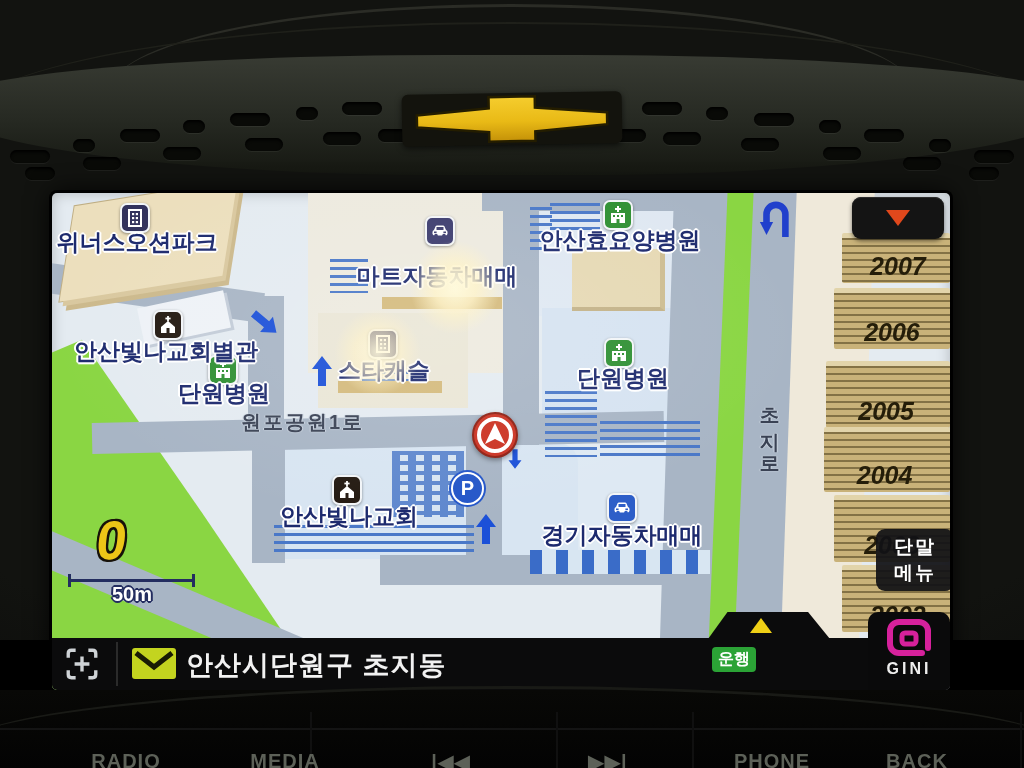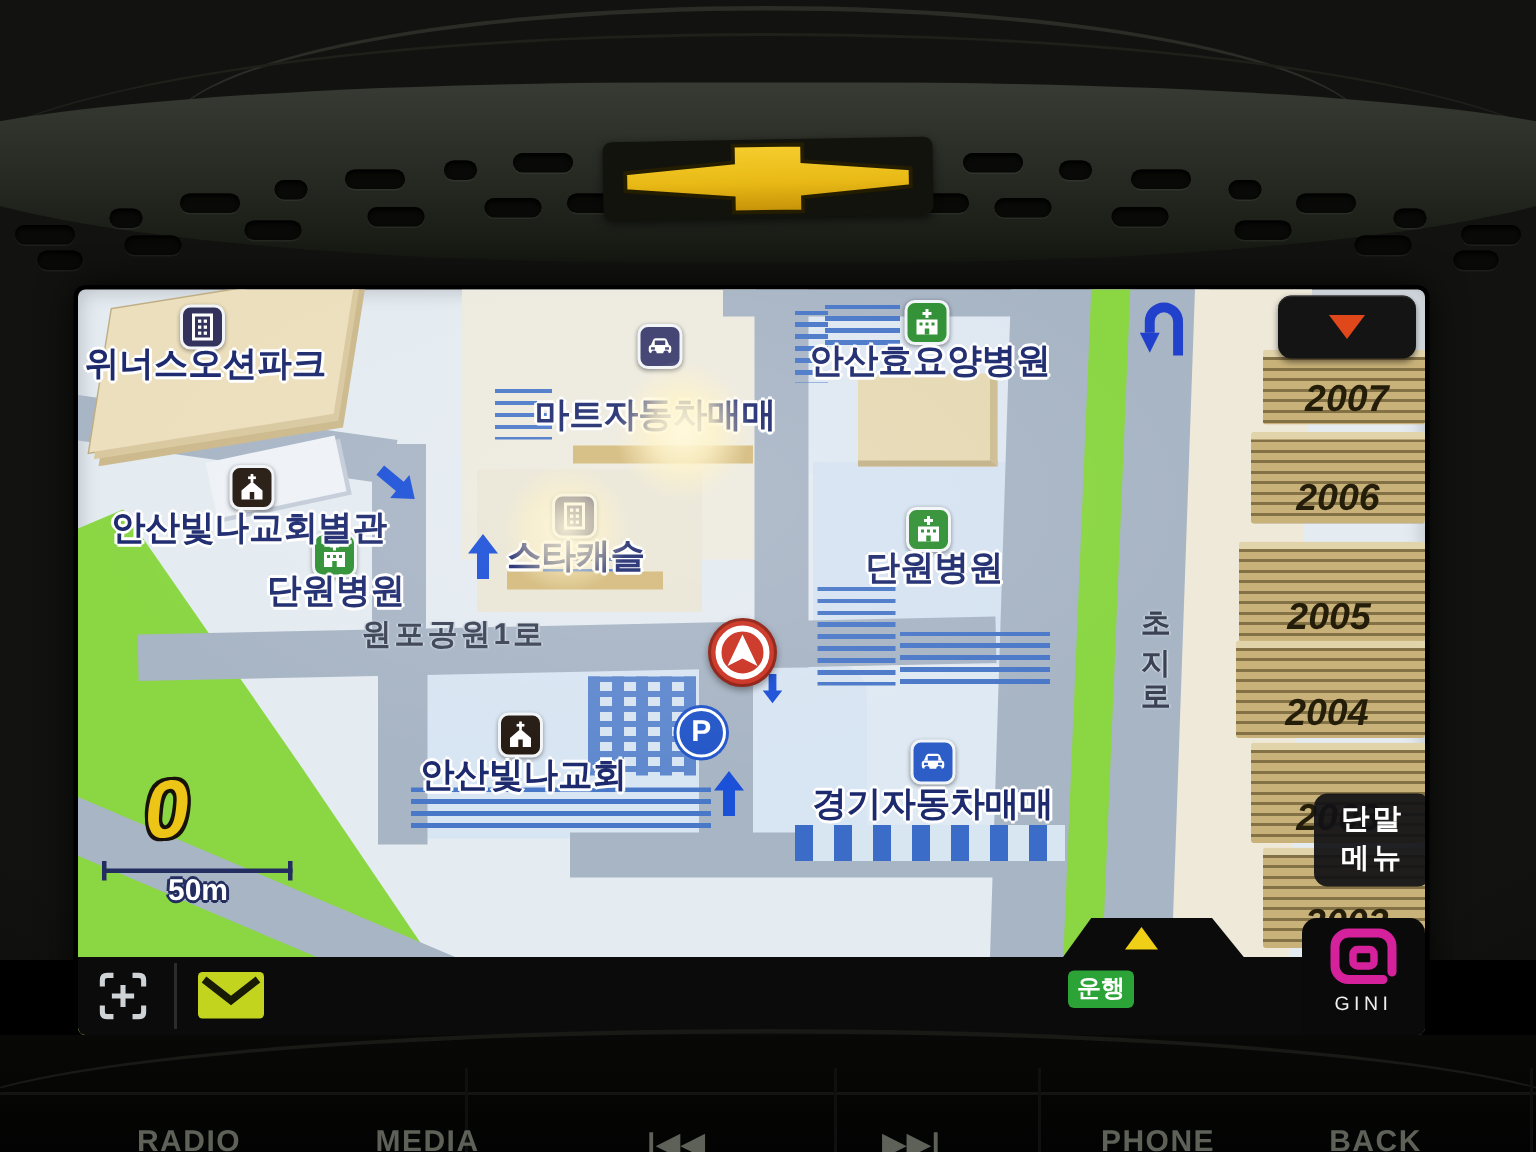--- a/index.html
+++ b/index.html
@@ -59,21 +59,21 @@
   #bar{left:0;top:445px;width:898px;height:52px;background:#0b0b0c;}
   #bar-divider{left:64px;top:4px;width:2px;height:44px;background:#2b2b2b;position:absolute;}
   #envelope{position:absolute;left:80px;top:10px;width:44px;height:31px;background:#c3d41f;border-radius:3px;}
   #loc-text{position:absolute;left:134px;top:9px;font-size:27px;font-weight:bold;color:#f2f2f2;letter-spacing:1px;}
   #drive-tab{left:656px;top:419px;width:122px;height:27px;background:#0b0b0c;
      clip-path:polygon(0 100%,16% 0,82% 0,100% 100%);}
   #drive-badge{position:absolute;left:660px;top:454px;background:#2ba336;color:#fff;font-size:16px;font-weight:bold;
      padding:2px 6px;border-radius:4px;}
   #drive-time{position:absolute;left:703px;top:452px;font-size:23px;font-weight:bold;color:#f5f5f5;}
   #gini-panel{left:816px;top:419px;width:82px;height:78px;background:#0a0a0b;border-radius:10px 10px 0 0;text-align:center;}
-  #gini-text{font-size:13px;font-weight:normal;color:#eee;letter-spacing:3px;margin-top:-2px;}
+  #gini-text{font-size:16px;font-weight:bold;color:#eee;letter-spacing:3px;margin-top:-2px;}
   
   #bottom-bezel{left:0;top:690px;width:1024px;height:78px;background:linear-gradient(180deg,#080806,#030303);}
   #bezel-edge{left:-40px;top:686px;width:1104px;height:120px;border-radius:50%;border-top:3px solid #191a16;}
   .hw-label{position:absolute;top:750px;font-size:20px;font-weight:bold;color:#5d6158;transform:translateX(-50%);letter-spacing:1px;}
   .hw-div{position:absolute;top:712px;width:2px;height:56px;background:#101010;}
   .hw-line{left:0;top:728px;width:1024px;height:2px;background:#141414;position:absolute;}
 </style>
 </head>
 <body>
 
@@ -349,20 +349,21 @@
       <svg width="36" height="36" viewBox="0 0 34 34" style="position:absolute;left:12px;top:8px;">
         <path d="M4 11 V7 q0-3 3-3 h4 M23 4 h4 q3 0 3 3 v4 M30 23 v4 q0 3 -3 3 h-4 M11 30 H7 q-3 0 -3-3 v-4" stroke="#cfd3d6" stroke-width="3.2" fill="none"></path>
         <path d="M17 10 v14 M10 17 h14" stroke="#cfd3d6" stroke-width="3.2"></path>
       </svg>
       <div id="bar-divider"></div>
       <div id="envelope">
         <svg width="44" height="31" viewBox="0 0 44 31">
             <path d="M4 5 L22 19 L40 5" fill="none" stroke="#191c04" stroke-width="5"></path>
           </svg>
       </div>
+      <div id="loc-text">안산시단원구 초지동</div>
     </div>
     <div class="abs" id="drive-badge">운행</div>
     <div class="abs" id="gini-panel">
       <svg width="46" height="40" viewBox="0 0 46 40" style="margin-top:6px;">
         <path d="M36 35 H13 a9 9 0 0 1 -9 -9 V13 a9 9 0 0 1 9 -9 H33 a9 9 0 0 1 9 9 V30" fill="none" stroke="#d6219c" stroke-width="6" stroke-linecap="round"></path>
         <rect x="16" y="15" width="14" height="11" rx="3" fill="none" stroke="#d6219c" stroke-width="5"></rect>
       </svg>
       <div id="gini-text">GINI</div>
     </div>
   </div>

